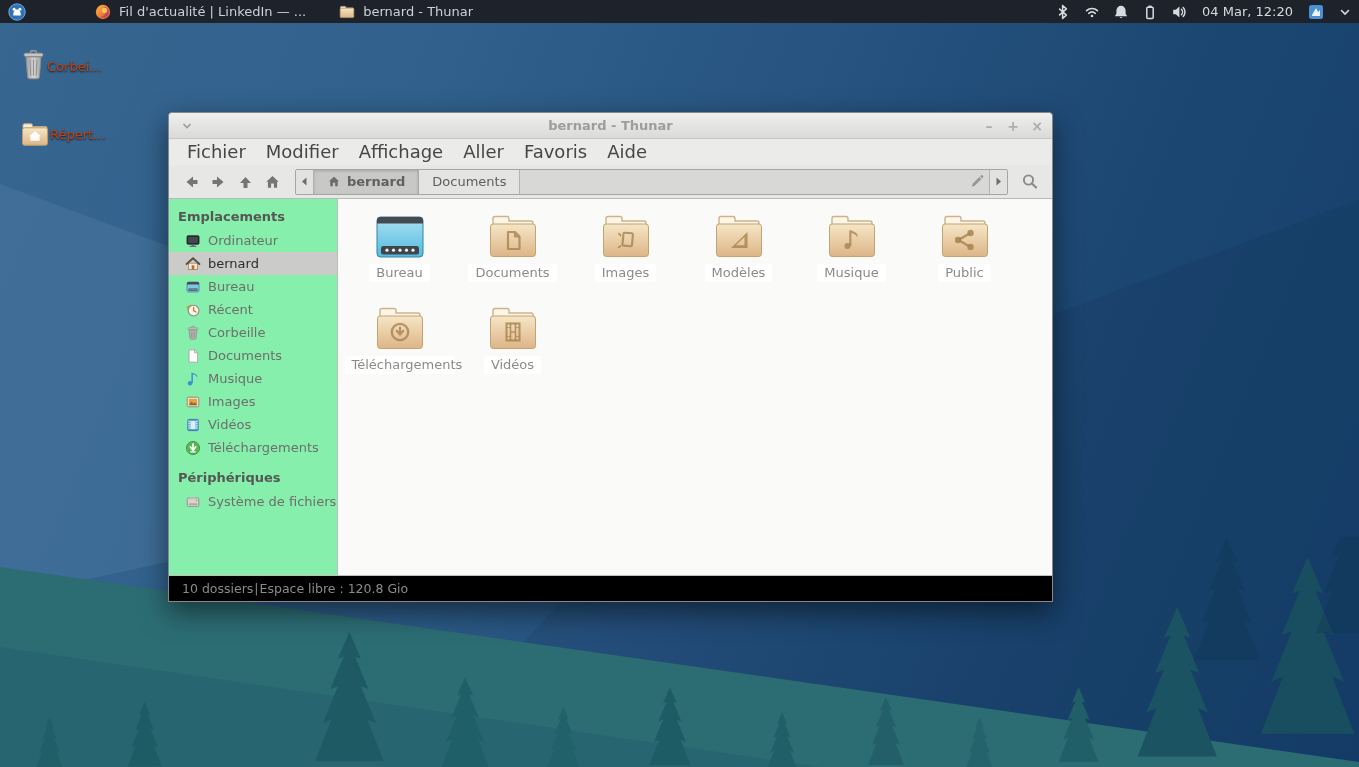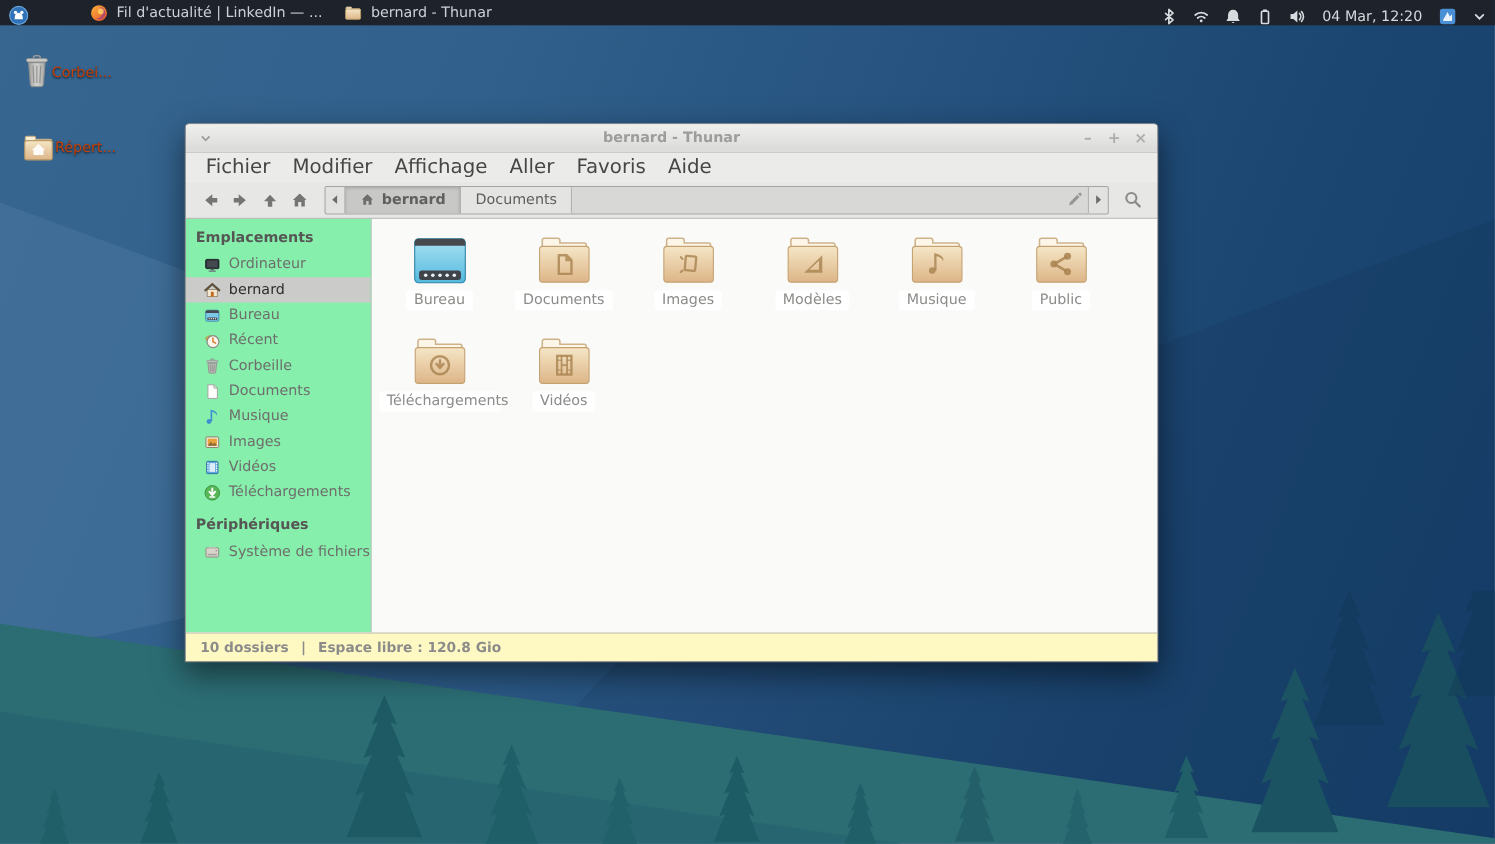--- a/index.html
+++ b/index.html
@@ -5,21 +5,21 @@
   * { margin:0; padding:0; box-sizing:border-box; user-select:none; }
   html,body { width:1359px; height:767px; overflow:hidden; font-family:"DejaVu Sans",sans-serif; cursor:default; }
 
   
   .desktop { position:absolute; inset:0; background:linear-gradient(112deg,#376691 0%,#30608b 28%,#25517e 55%,#1b4671 75%,#153f6a 100%); }
   .facet-a { position:absolute; inset:0; background:rgba(150,185,220,0.12); clip-path:polygon(0 24%,52% 58%,0 78%); }
   .facet-b { position:absolute; inset:0; background:rgba(8,30,60,0.10); clip-path:polygon(52% 58%,100% 26%,100% 100%,30% 100%); }
   .forest { position:absolute; left:0; bottom:0; width:1359px; height:230px; display:block; }
 
   
-  .panel { position:absolute; top:0; left:0; width:1359px; height:23px; background:#1d222b; display:flex; align-items:flex-end; color:#ccd1d8; font-size:13px; z-index:50; }
+  .panel { position:absolute; top:0; left:0; width:1359px; height:23px; background:#1d222b; display:flex; align-items:center; color:#ccd1d8; font-size:13px; z-index:50;gap:13px; }
   .whisker { width:18px; height:18px; margin-left:8px; display:flex; }
   .task-btn { display:flex; align-items:center; gap:8px; height:23px; padding:0 6px; }
   .task-btn.ff { margin-left:50px; }
   .task-btn.th { margin-left:8px; }
   .task-icon { width:16px; height:16px; display:flex; }
   .tray { margin-left:auto; display:flex; align-items:center; gap:13px; padding-right:6px; }
   .tray-icon { width:16px; height:16px; display:flex; }
   .clock { font-size:13px; color:#d6dade; margin:0 2px; white-space:nowrap; }
 
   
@@ -58,21 +58,21 @@
   .side-header.second { margin-top:8px; }
   .side-item { height:23px; display:flex; align-items:center; gap:7px; padding-left:16px; }
   .side-item.selected { background:#cbcbc9; color:#2d2d2b; }
   .sicon { width:16px; height:16px; flex:none; display:flex; }
 
   .main { flex:1; background:#fafaf9; padding:13px 0 0 5px; display:flex; flex-wrap:wrap; align-content:flex-start; }
   .file-item { width:113px; height:92px; display:flex; flex-direction:column; align-items:center; }
   .file-item svg.fsvg { width:56px; height:50px; display:block; }
   .file-label { margin-top:2px; background:#ffffff; border-radius:2px; padding:1px 7px 2px; color:#8b8b89; font-size:13px; max-width:110px; white-space:nowrap; }
 
-  .statusbar { height:26px; flex:none; background:#fef9c3; border-top:1px solid #c0c0be; display:flex; align-items:center; padding-left:13px; gap:11px; color:#8b8b89; font-size:12.5px;font-weight:bold; }
+  .statusbar { height:26px; flex:none; background:#000000; border-top:1px solid #c0c0be; display:flex; align-items:center; padding-left:13px; gap:1px; color:#8b8b89; font-size:12.5px; }
 </style>
 </head>
 <body>
 
 <svg width="0" height="0" style="position:absolute">
   <defs>
     <linearGradient id="foldgrad" x1="0" y1="0" x2="0" y2="1">
       <stop offset="0" stop-color="#f5e6c6"></stop>
         <stop offset="1" stop-color="#ddb588"></stop>
     </linearGradient>

